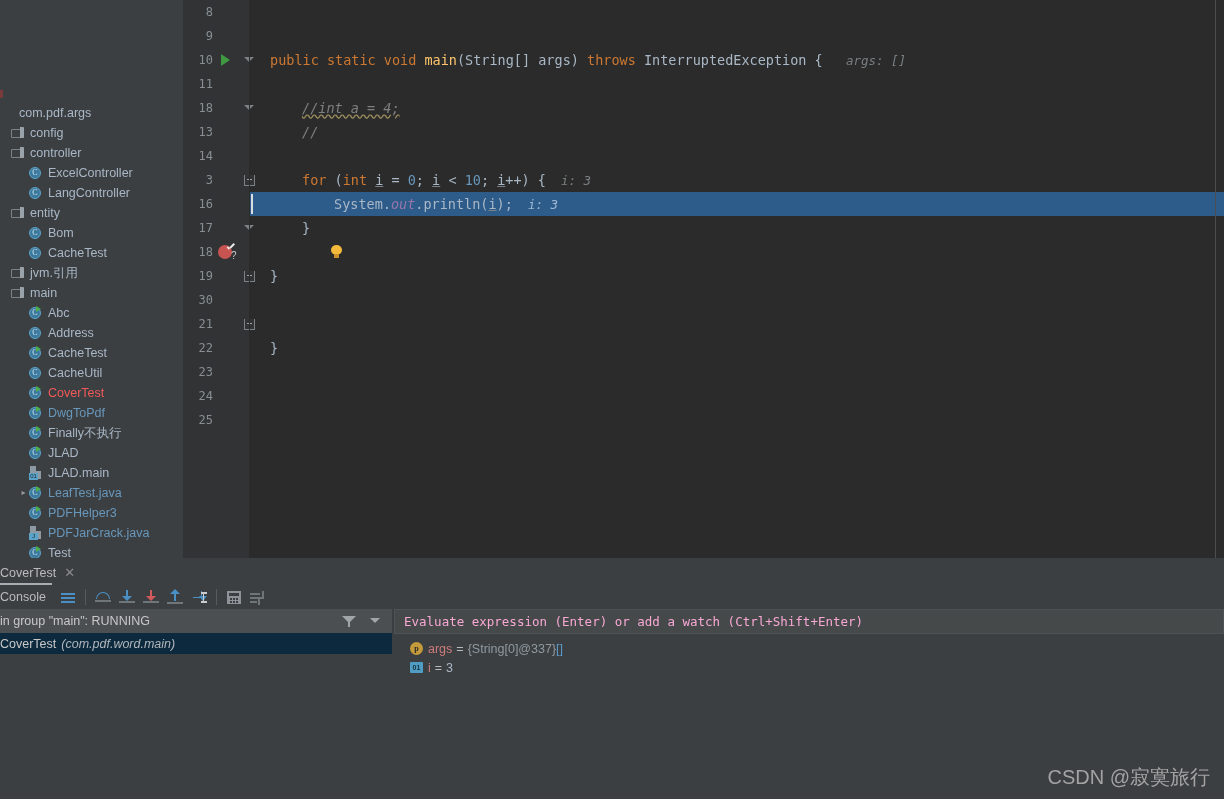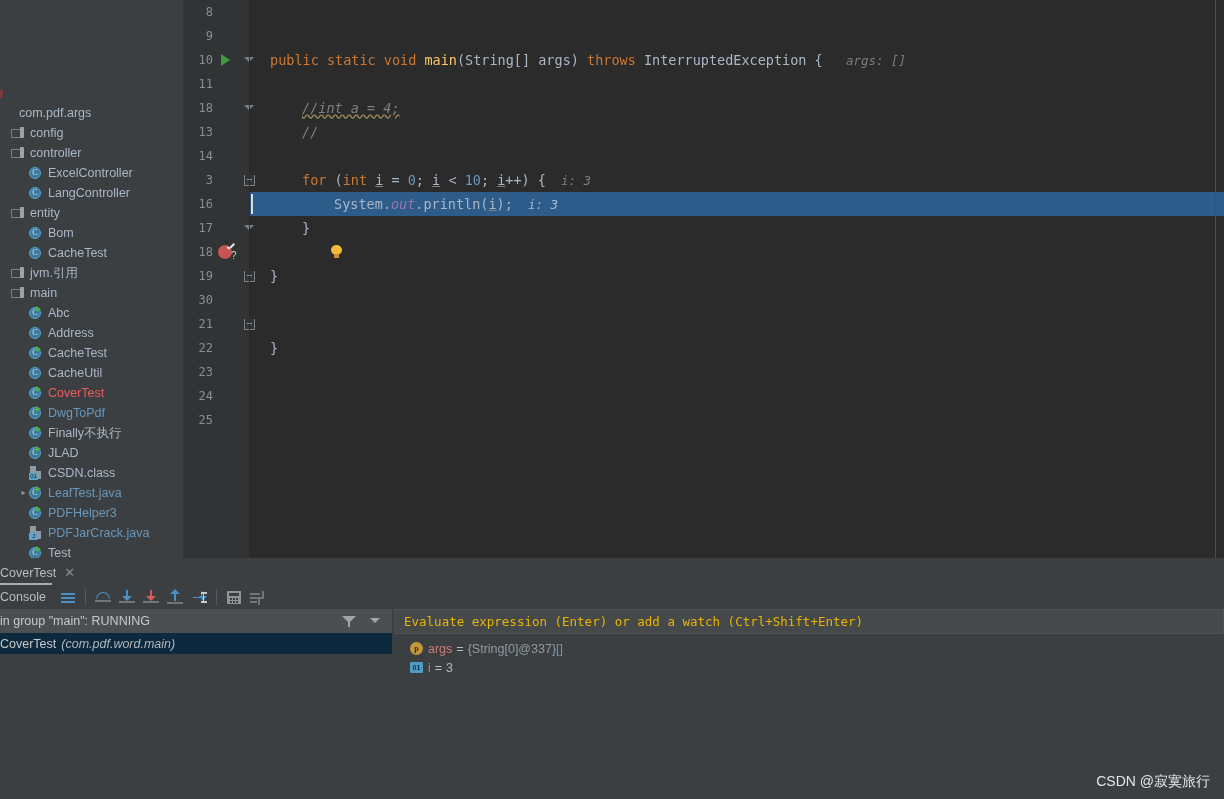--- a/index.html
+++ b/index.html
@@ -351,21 +351,21 @@
   
   .vars-panel {
     position: absolute; left: 394px; top: 49px; width: 830px; height: 190px;
     background: #3c3f41;
   }
   .eval-field {
     height: 25px; background: #45494a; border: 1px solid #4e5254;
     display: flex; align-items: center; padding-left: 9px;
   }
   .eval-placeholder {
-    font-family: "DejaVu Sans Mono", monospace; font-size: 12.5px; color: #eab308;
+    font-family: "DejaVu Sans Mono", monospace; font-size: 12.5px; color: #f9a8d4;
   }
   .vars-list { padding-top: 5px; }
   .var-row {
     display: flex; align-items: center; height: 19px;
     padding-left: 16px; font-size: 12.5px; white-space: nowrap;
   }
   .var-ico { width: 13px; height: 13px; position: relative; margin-right: 5px; flex: none; }
   .ic-param .c {
     position: absolute; left: 0; top: 0; width: 13px; height: 13px;
     border-radius: 50%; background: #c49a3a;
@@ -386,21 +386,21 @@
   }
   .var-name { color: #cc7b7b; }
   .var-eq   { color: #b8bcbe; margin: 0 4px; }
   .var-val  { color: #a9b7c6; }
   .var-val.obj { color: #8f9aa1; }
   .var-val.num { color: #a9b7c6; }
   .var-val.arr { color: #5c9ccd; }
 
   .watermark {
     position: absolute; right: 14px; bottom: 8px;
-    font-size: 14px; color: #e5e5e5;
+    font-size: 20px; color: #a3a3a3;
     font-family: "Liberation Sans", sans-serif;
     margin-left: 31px;
   }
   .tree-red-tick {
     position: absolute; left: 0; top: 90px; width: 3px; height: 8px; background: #7a3b3b;
   }
 </style>
 </head>
 <body>
 
@@ -580,21 +580,21 @@
           <span class="tree-label grey">JLAD</span>
         </div>
         <div class="tree-row">
           <span class="ind" style="width: 18px;"></span>
           <span class="tree-arrow"></span>
           <span class="ic ic-file">
             <span class="pg"></span>
             <span class="pgf"></span>
             <span class="badge">01</span>
           </span>
-          <span class="tree-label grey">CSDN.class</span>
+          <span class="tree-label grey">JLAD.main</span>
         </div>
         <div class="tree-row">
           <span class="ind" style="width: 18px;"></span>
           <span class="tree-arrow">▸</span>
           <span class="ic ic-class">
             <span class="circ"></span>
             <span class="cletter">C</span>
             <span class="runmark"></span>
           </span>
           <span class="tree-label blue">LeafTest.java</span>

